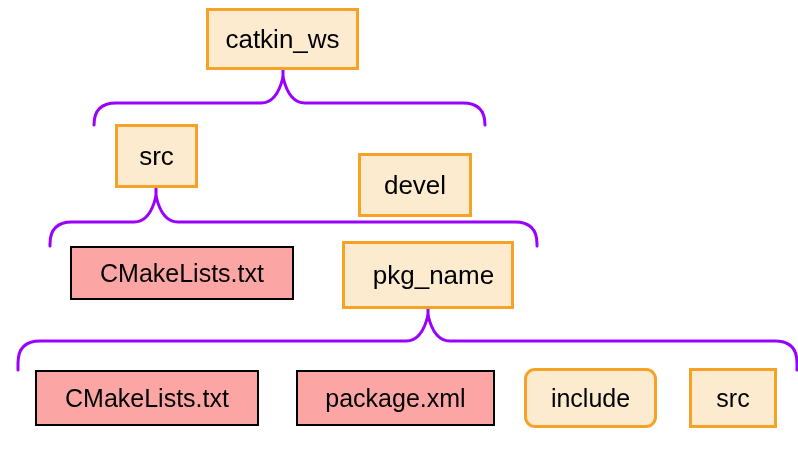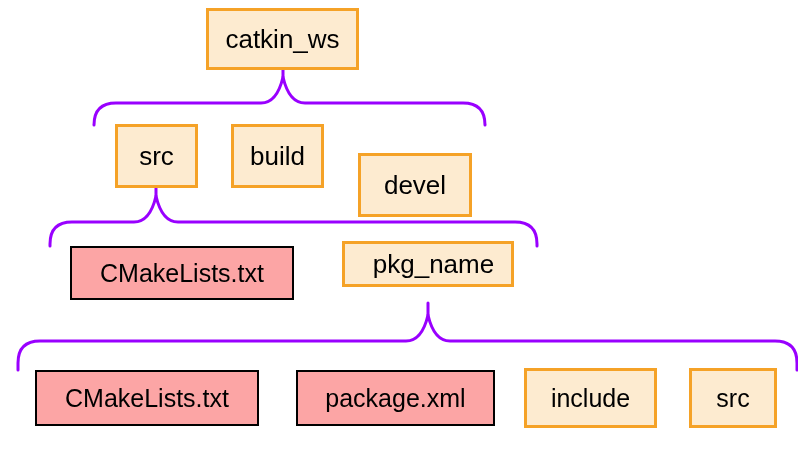--- a/index.html
+++ b/index.html
@@ -70,37 +70,34 @@
         <path d="M 420 303 L 420 315" fill="none" stroke="#9900ff" stroke-width="3" stroke-linecap="round"></path>
         <path d="M 10 370 L 10 363 Q 10 341 32 341 L 398 341 Q 414 341 420 315 Q 426 341 442 341 L 767 341 Q 789 341 789 363 L 789 370" fill="none" stroke="#9900ff" stroke-width="3" stroke-linecap="round" stroke-linejoin="round"></path>
       </g>
     </svg>
 <div class="node node-dir" style="left: 198px; top: 8px; width: 153px; height: 62px; font-size: 26px;">
       <span class="node-label">catkin_ws</span>
     </div>
     <div class="node node-dir" style="left: 107px; top: 124px; width: 83px; height: 64px; font-size: 26px;">
       <span class="node-label">src</span>
     </div>
-    <div class="node node-dir" style="left: 223px; top: 124px; width: 93px; height: 64px; font-size: 26px;">
-      <span class="node-label">build</span>
-    </div>
     <div class="node node-dir" style="left: 350px; top: 124px; width: 114px; height: 64px; font-size: 26px; margin-top: 29px;">
       <span class="node-label">devel</span>
     </div>
     <div class="node node-file" style="left: 62px; top: 246px; width: 224px; height: 54px; font-size: 25px;">
       <span class="node-label">CMakeLists.txt</span>
     </div>
-    <div class="node node-dir" style="left: 334px; top: 241px; width: 172px; height: 46px; font-size: 26px; padding-left: 11px;">
+    <div class="node node-dir" style="left: 334px; top: 241px; width: 172px; height: 68px; font-size: 26px; padding-left: 11px;">
       <span class="node-label">pkg_name</span>
     </div>
     <div class="node node-file" style="left: 27px; top: 370px; width: 224px; height: 56px; font-size: 25px;">
       <span class="node-label">CMakeLists.txt</span>
     </div>
     <div class="node node-file" style="left: 288px; top: 370px; width: 199px; height: 56px; font-size: 25px; justify-content: center;">
       <span class="node-label">package.xml</span>
     </div>
-    <div class="node node-dir" style="left: 516px; top: 368px; width: 133px; height: 60px; font-size: 25px;">
+    <div class="node node-dir" style="left: 516px; top: 368px; width: 133px; height: 60px; font-size: 25px; border-radius: 11px;">
       <span class="node-label">include</span>
     </div>
     <div class="node node-dir" style="left: 681px; top: 368px; width: 88px; height: 60px; font-size: 25px;">
       <span class="node-label">src</span>
     </div>
   </div>
 
 </body></html>

